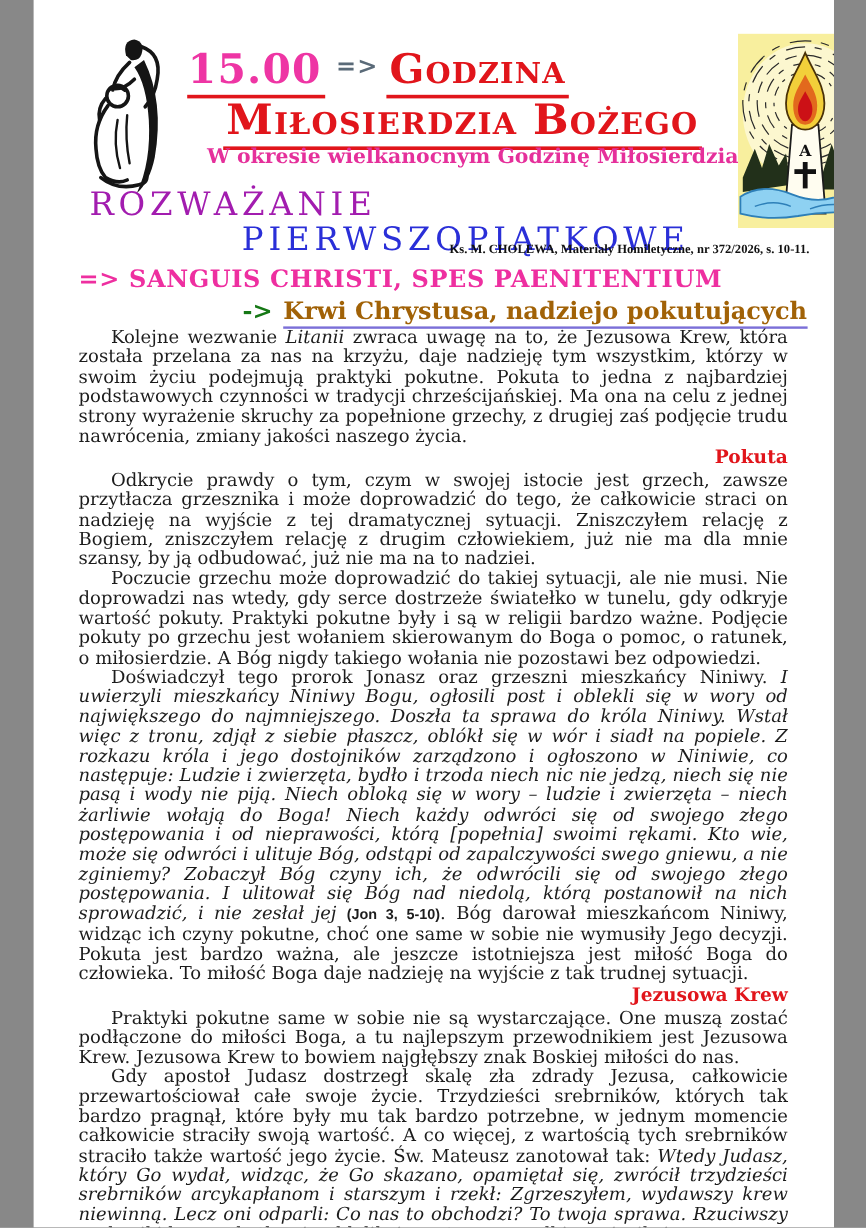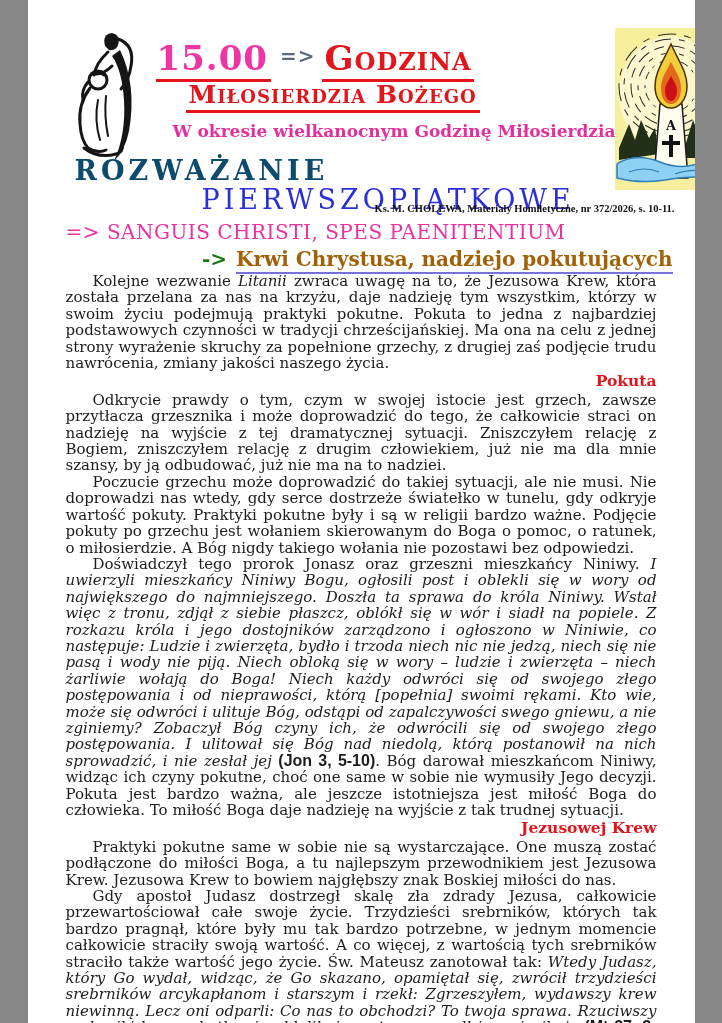--- a/index.html
+++ b/index.html
@@ -8,42 +8,42 @@
   
   .header{position:relative;height:218px;}
   .fig-left{position:absolute;left:40px;top:30px;width:80px;height:140px;}
   .fig-right{position:absolute;left:587px;top:28px;width:113px;height:162px;}
   .title-l1{position:absolute;left:128px;top:38px;white-space:nowrap;
             font-weight:700;font-size:34px;letter-spacing:1px;}
   .t-time{color:#ee35a4;border-bottom:3px solid #e1151b;padding:0 3px 1px 1px;}
   .t-arrow{color:#5a6a78;font-size:20px;font-weight:700;vertical-align:7px;margin:0 7px 0 9px;}
   .t-word{color:#e1151b;font-variant:small-caps;border-bottom:3px solid #e1151b;padding:0 2px 1px;}
   .title-l2{position:absolute;left:158px;top:80px;white-space:nowrap;color:#e1151b;
-            font-weight:700;font-size:25px;letter-spacing:1px;font-variant:small-caps;
+            font-weight:700;font-size:35px;letter-spacing:1px;font-variant:small-caps;
             border-bottom:3px solid #e1151b;padding:0 3px 1px;}
   .sub1{position:absolute;left:145px;top:121px;color:#e5309b;font-weight:700;font-size:17px;white-space:nowrap;}
   .sub2{position:absolute;left:124px;top:140px;color:#e5309b;font-weight:700;font-size:17px;white-space:nowrap;}
-  .blue1{position:absolute;left:47px;top:155px;color:#0c4a6e;font-weight:700;font-size:27px;
+  .blue1{position:absolute;left:47px;top:155px;color:#a21caf;font-weight:400;font-size:27px;
          letter-spacing:4px;white-space:nowrap;}
   .blue2{position:absolute;left:174px;top:184px;color:#2a2fd8;font-weight:400;font-size:27px;
          letter-spacing:4px;white-space:nowrap;}
   .ref{position:absolute;right:20px;top:203px;font-family:Liberation Serif, serif;
        font-weight:700;font-size:10.5px;color:#111;}
   
-  .sanguis{margin:2px 0 0 38px;color:#ee2fa0;font-weight:400;font-size:20px;letter-spacing:.5px;white-space:nowrap;}
+  .sanguis{margin:2px 0 0 38px;color:#ee2fa0;font-weight:700;font-size:20px;letter-spacing:.5px;white-space:nowrap;}
   .krwi{margin:3px 22px 2px 0;text-align:right;font-weight:700;font-size:20px;white-space:nowrap;}
   .krwi-arrow{color:#157815;margin-right:9px;}
   .krwi-text{color:#a16207;border-bottom:2px solid #7b6fd8;padding-bottom:1px;}
   
   .body-text{margin:2px 38px 0 38px;text-align:justify;font-size:15px;line-height:16.4px;}
   .body-p{margin:0;text-indent:27px;}
   .sec-h{margin:2px 0;text-align:right;color:#e1151b;font-weight:700;font-size:15.5px;text-indent:0;}
   .seg-n{font-style:normal;}
   .seg-i{font-style:italic;}
-  .seg-b{font-family:"Liberation Sans", sans-serif;font-weight:700;font-size:16px;}
+  .seg-b{font-family:"Liberation Sans", sans-serif;font-weight:700;font-size:12px;}
 </style>
 </head>
 <body>
 
 <div class="page">
 
   <div class="header">
 
     <svg class="fig-left" viewBox="0 0 80 140" aria-hidden="true">
       <g fill="none" stroke="#151515" stroke-width="3" stroke-linecap="round" stroke-linejoin="round">
@@ -110,19 +110,19 @@
   <div class="krwi">
     <span class="krwi-arrow">-&gt;</span><span class="krwi-text">Krwi Chrystusa, nadziejo pokutujących</span>
   </div>
 
   <div class="body-text">
       <p class="body-p"><span class="seg-n">Kolejne wezwanie </span><span class="seg-i">Litanii</span><span class="seg-n"> zwraca uwagę na to, że Jezusowa Krew, która została przelana za nas na krzyżu, daje nadzieję tym wszystkim, którzy w swoim życiu podejmują praktyki pokutne. Pokuta to jedna z najbardziej podstawowych czynności w tradycji chrześcijańskiej. Ma ona na celu z jednej strony wyrażenie skruchy za popełnione grzechy, z drugiej zaś podjęcie trudu nawrócenia, zmiany jakości naszego życia.</span></p>
       <div class="sec-h">Pokuta</div>
       <p class="body-p"><span class="seg-n">Odkrycie prawdy o tym, czym w swojej istocie jest grzech, zawsze przytłacza grzesznika i może doprowadzić do tego, że całkowicie straci on nadzieję na wyjście z tej dramatycznej sytuacji. Zniszczyłem relację z Bogiem, zniszczyłem relację z drugim człowiekiem, już nie ma dla mnie szansy, by ją odbudować, już nie ma na to nadziei.</span></p>
       <p class="body-p"><span class="seg-n">Poczucie grzechu może doprowadzić do takiej sytuacji, ale nie musi. Nie doprowadzi nas wtedy, gdy serce dostrzeże światełko w tunelu, gdy odkryje wartość pokuty. Praktyki pokutne były i są w religii bardzo ważne. Podjęcie pokuty po grzechu jest wołaniem skierowanym do Boga o pomoc, o ratunek, o miłosierdzie. A Bóg nigdy takiego wołania nie pozostawi bez odpowiedzi.</span></p>
       <p class="body-p"><span class="seg-n">Doświadczył tego prorok Jonasz oraz grzeszni mieszkańcy Niniwy. </span><span class="seg-i">I uwierzyli mieszkańcy Niniwy Bogu, ogłosili post i oblekli się w wory od największego do najmniejszego. Doszła ta sprawa do króla Niniwy. Wstał więc z tronu, zdjął z siebie płaszcz, oblókł się w wór i siadł na popiele. Z rozkazu króla i jego dostojników zarządzono i ogłoszono w Niniwie, co następuje: Ludzie i zwierzęta, bydło i trzoda niech nic nie jedzą, niech się nie pasą i wody nie piją. Niech obloką się w wory – ludzie i zwierzęta – niech żarliwie wołają do Boga! Niech każdy odwróci się od swojego złego postępowania i od nieprawości, którą [popełnia] swoimi rękami. Kto wie, może się odwróci i ulituje Bóg, odstąpi od zapalczywości swego gniewu, a nie zginiemy? Zobaczył Bóg czyny ich, że odwrócili się od swojego złego postępowania. I ulitował się Bóg nad niedolą, którą postanowił na nich sprowadzić, i nie zesłał jej </span><span class="seg-b">(Jon 3, 5-10)</span><span class="seg-n">. Bóg darował mieszkańcom Niniwy, widząc ich czyny pokutne, choć one same w sobie nie wymusiły Jego decyzji. Pokuta jest bardzo ważna, ale jeszcze istotniejsza jest miłość Boga do człowieka. To miłość Boga daje nadzieję na wyjście z tak trudnej sytuacji.</span></p>
-      <div class="sec-h">Jezusowej Krew</div>
+      <div class="sec-h">Jezusowa Krew</div>
       <p class="body-p"><span class="seg-n">Praktyki pokutne same w sobie nie są wystarczające. One muszą zostać podłączone do miłości Boga, a tu najlepszym przewodnikiem jest Jezusowa Krew. Jezusowa Krew to bowiem najgłębszy znak Boskiej miłości do nas.</span></p>
       <p class="body-p"><span class="seg-n">Gdy apostoł Judasz dostrzegł skalę zła zdrady Jezusa, całkowicie przewartościował całe swoje życie. Trzydzieści srebrników, których tak bardzo pragnął, które były mu tak bardzo potrzebne, w jednym momencie całkowicie straciły swoją wartość. A co więcej, z wartością tych srebrników straciło także wartość jego życie. Św. Mateusz zanotował tak: </span><span class="seg-i">Wtedy Judasz, który Go wydał, widząc, że Go skazano, opamiętał się, zwrócił trzydzieści srebrników arcykapłanom i starszym i rzekł: Zgrzeszyłem, wydawszy krew niewinną. Lecz oni odparli: Co nas to obchodzi? To twoja sprawa. Rzuciwszy srebrniki ku przybytkowi, oddalił się, potem poszedł i powiesił się </span><span class="seg-b">(Mt 27, 3-5)</span><span class="seg-n">.</span></p>
       <p class="body-p"><span class="seg-n">Judasz dostrzegł skalę swojego grzechu, ale nie dostrzegł nadziei, która mieści się w Jezusowej Krwi. A ta nadzieja była także dla niego. Judasz mógłby z niej skorzystać, gdyby wybrał drogę pokuty. Gdyby tak się stało, mielibyśmy w kościołach ołtarze z wizerunkiem tego Apostoła. Nie mamy ich, bo Judasz stracił nadzieję i wybrał wisielczy sznur.</span></p>
     </div>
 
 </div>
 
 </body></html>

